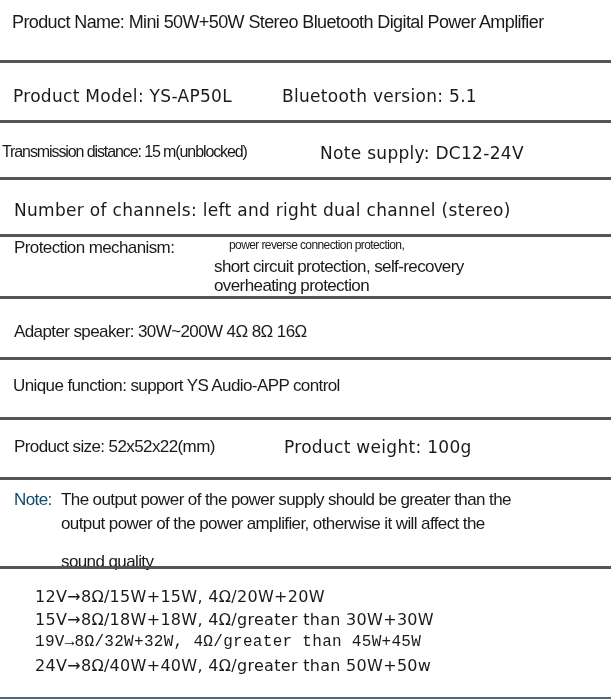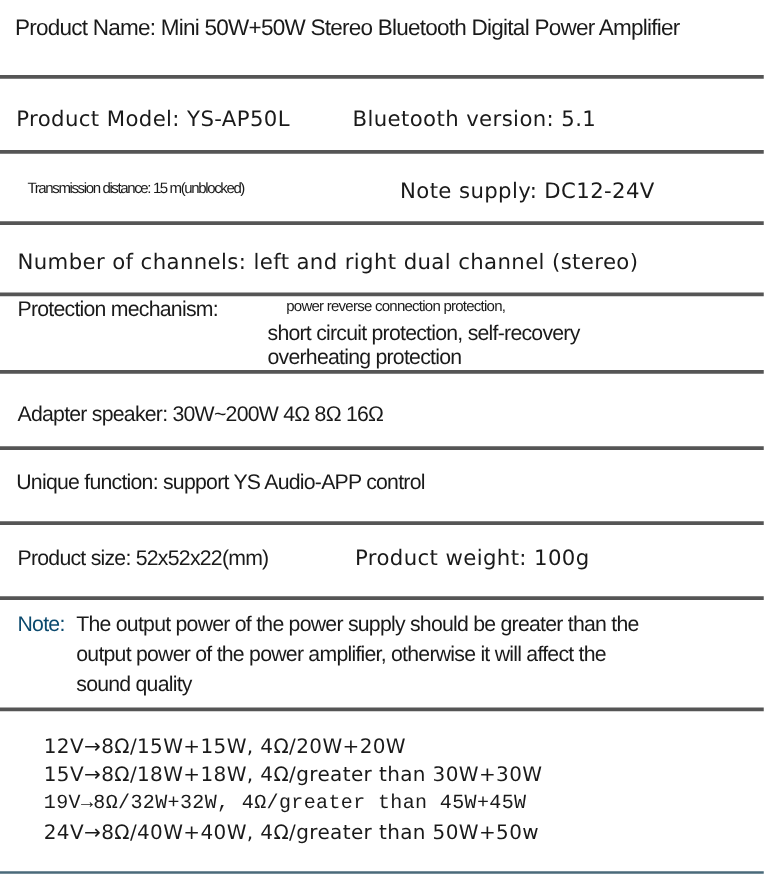--- a/index.html
+++ b/index.html
@@ -14,21 +14,21 @@
 </head>
 <body>
 
 <div class="txt cond" style="left:12px; top:12px; font-size:18px;">Product Name: Mini 50W+50W Stereo Bluetooth Digital Power Amplifier</div>
 <div class="divider" style="top:60px;"></div>
 
 <div class="txt wide" style="left:13px; top:86px;">Product Model: YS-AP50L</div>
 <div class="txt wide" style="left:282px; top:86px;">Bluetooth version: 5.1</div>
 <div class="divider" style="top:120px;"></div>
 
-<div class="txt" style="left:22px; top:143px; font-size:12px; letter-spacing:-1.1px;">Transmission distance: 15 m(unblocked)</div>
+<div class="txt" style="left:2px; top:143px; font-size:16px; letter-spacing:-1.1px;">Transmission distance: 15 m(unblocked)</div>
 <div class="txt wide" style="left:320px; top:143px;">Note supply: DC12-24V</div>
 <div class="divider" style="top:177px;"></div>
 
 <div class="txt wide" style="left:14px; top:200px;">Number of channels: left and right dual channel (stereo)</div>
 <div class="divider" style="top:234px;"></div>
 
 <div class="txt cond" style="left:14px; top:238px; font-size:17px;">Protection mechanism:</div>
 <div class="txt cond" style="left:229px; top:238px; font-size:12px;">power reverse connection protection,</div>
 <div class="txt cond" style="left:214px; top:257px; font-size:17px;">short circuit protection, self-recovery</div>
 <div class="txt cond" style="left:214px; top:276px; font-size:17px;">overheating protection</div>
@@ -40,21 +40,21 @@
 <div class="txt cond" style="left:13px; top:376px;">Unique function: support YS Audio-APP control</div>
 <div class="divider" style="top:417px;"></div>
 
 <div class="txt cond" style="left:14px; top:437px;">Product size: 52x52x22(mm)</div>
 <div class="txt wide" style="left:284px; top:437px;">Product weight: 100g</div>
 <div class="divider" style="top:477px;"></div>
 
 <div class="txt cond note-label" style="left:14px; top:490px;">Note:</div>
 <div class="txt cond" style="left:61px; top:490px;text-align:right;">The output power of the power supply should be greater than the</div>
 <div class="txt cond" style="left:61px; top:514px;">output power of the power amplifier, otherwise it will affect the</div>
-<div class="txt cond" style="left:61px; top:538px;text-align:center;">sound quality</div>
+<div class="txt cond" style="left:61px; top:552px;text-align:center;">sound quality</div>
 <div class="divider" style="top:566px;"></div>
 
 <div class="txt wide" style="left:35px; top:587px; font-size:16px;">12V→8Ω/15W+15W, 4Ω/20W+20W</div>
 <div class="txt wide" style="left:35px; top:610px; font-size:16px;">15V→8Ω/18W+18W, 4Ω/greater than 30W+30W</div>
 <div class="txt wide" style="left:35px; top:633px; font-size:16px;font-family:Liberation Mono, monospace;">19V→8Ω/32W+32W, 4Ω/greater than 45W+45W</div>
 <div class="txt wide" style="left:35px; top:656px; font-size:16px;">24V→8Ω/40W+40W, 4Ω/greater than 50W+50w</div>
 
 <div class="bottom-line"></div>
 
 </body></html>

